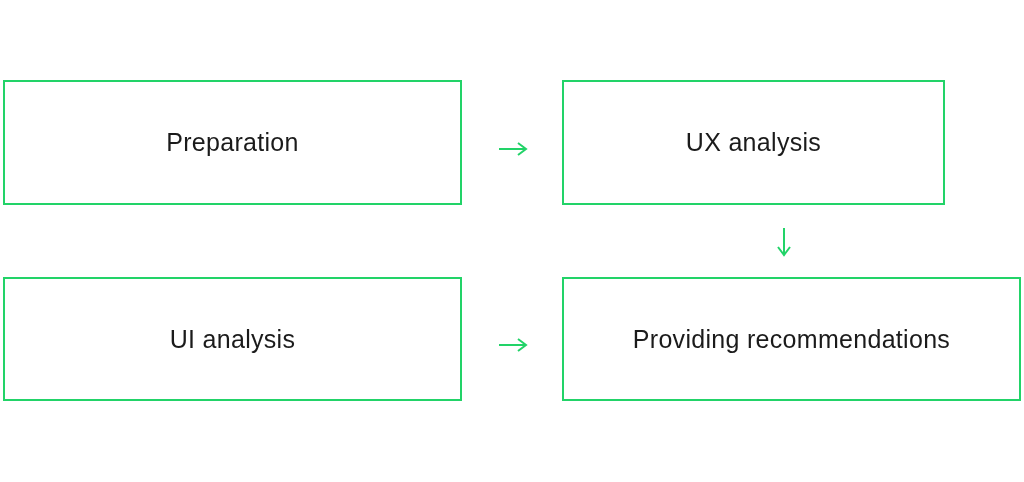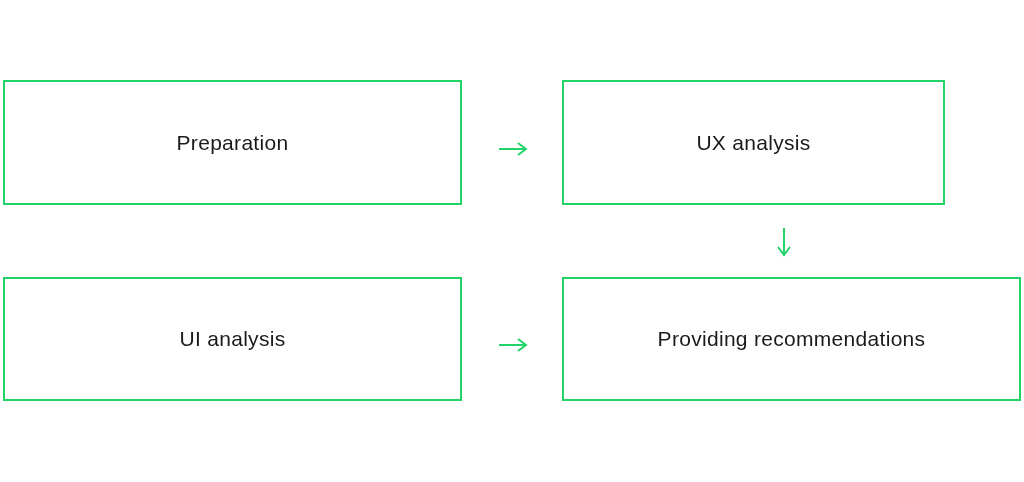--- a/index.html
+++ b/index.html
@@ -26,21 +26,21 @@
   .node {
     position: absolute;
     box-sizing: border-box;
     border: 2px solid var(--accent);
     background: var(--bg);
     display: flex;
     align-items: center;
     justify-content: center;
   }
   .node-label {
-    font-size: 21px;
+    font-size: 25px;
     font-weight: 400;
     letter-spacing: 0.3px;
     color: var(--text);
     white-space: nowrap;
   }
   #node-preparation { left: 3px;   top: 80px;  width: 459px; height: 125px; }
   #node-ux          { left: 562px; top: 80px;  width: 383px; height: 125px; }
   #node-ui          { left: 3px;   top: 277px; width: 459px; height: 124px; }
   #node-rec         { left: 562px; top: 277px; width: 459px; height: 124px; }
 

